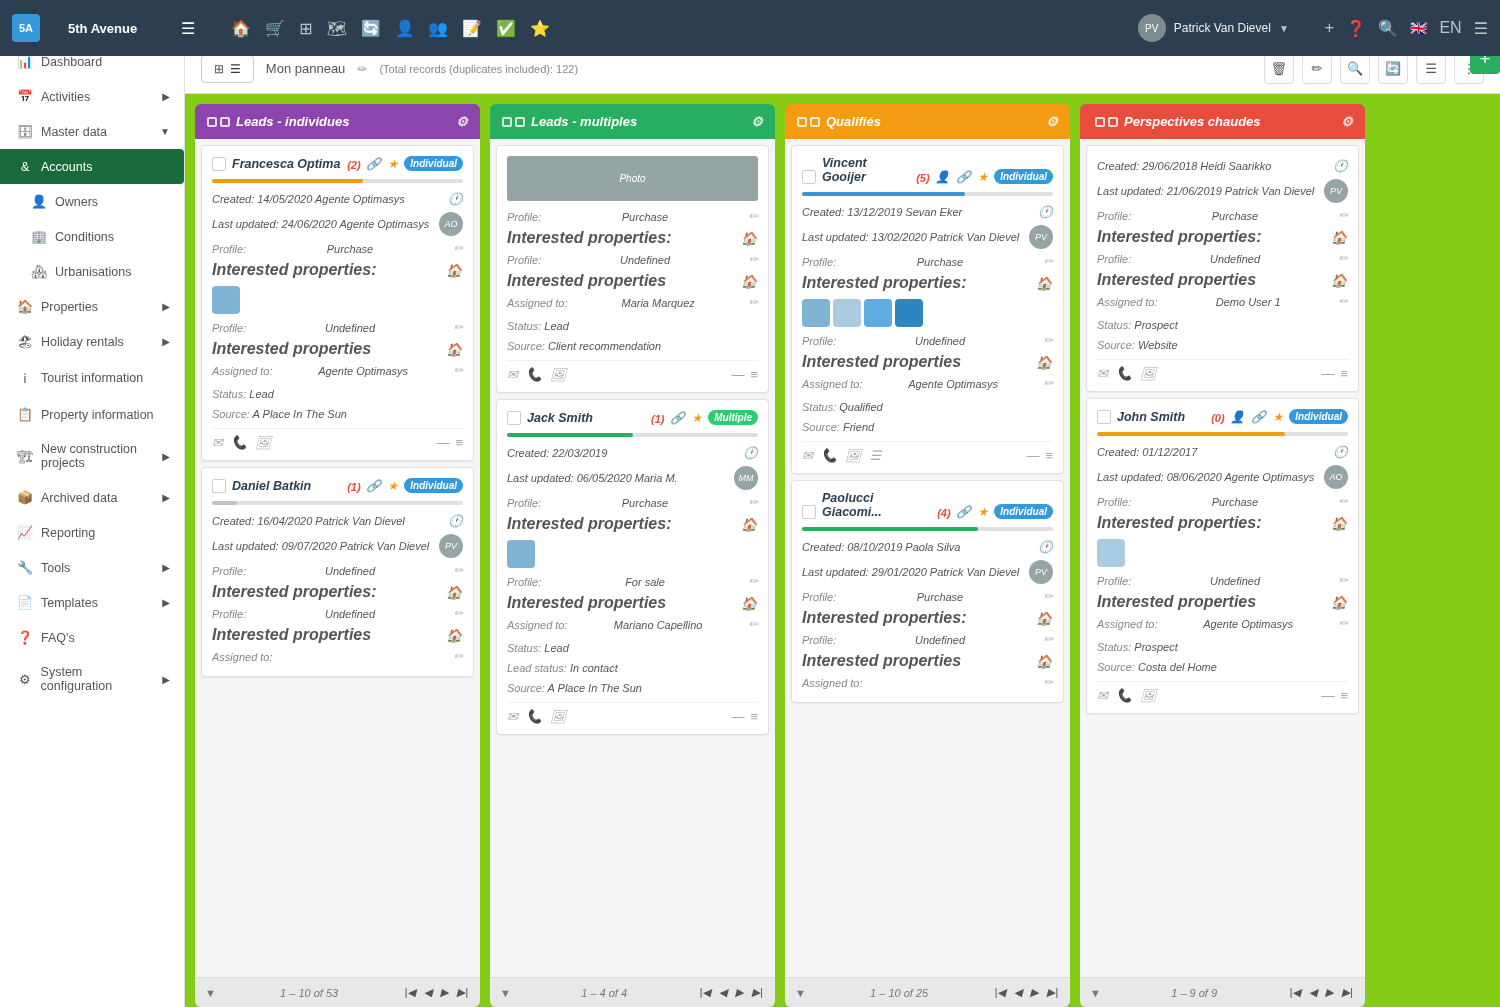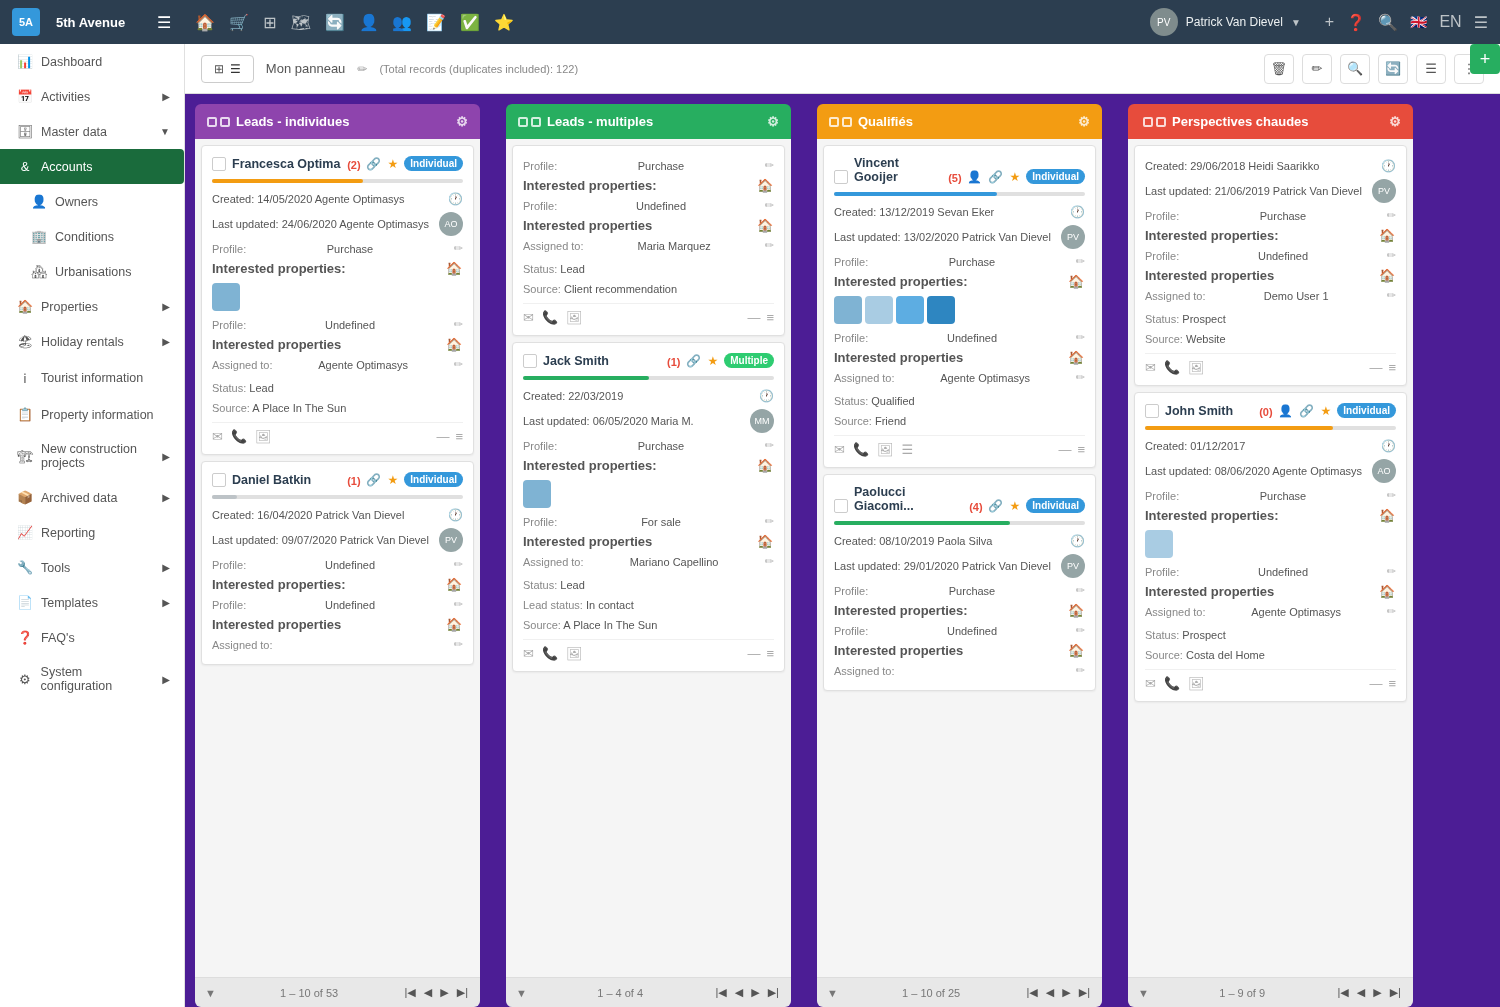--- a/index.html
+++ b/index.html
@@ -1,25 +1,25 @@
 <!DOCTYPE html>
 <html><head>
   <meta charset="utf-8">
   <style>
     * { box-sizing: border-box; margin: 0; padding: 0; }
     body { font-family: -apple-system, BlinkMacSystemFont, 'Segoe UI', sans-serif; font-size: 12px; background: #f0f2f5; color: #333; overflow: hidden; height: 1007px; }
 
     
     .top-nav {
-      height: 44px;
+      height: 56px;
       background: #2c3e50;
       display: flex;
       align-items: center;
       padding: 0 12px;
-      gap: 12px;
+      gap: 24px;
       color: #fff;
       position: fixed; top: 0; left: 0; right: 0; z-index: 100;
     }
     .top-nav .app-logo {
       background: #3498db;
       width: 28px; height: 28px;
       border-radius: 4px;
       display: flex; align-items: center; justify-content: center;
       font-weight: bold; font-size: 11px; color: #fff;
       margin-right: 4px;
@@ -82,22 +82,23 @@
     .add-col-btn {
       position: absolute; right: 0; top: 44px;
       width: 30px; height: 30px; background: #27ae60; color: #fff;
       border: none; border-radius: 4px; cursor: pointer; font-size: 18px;
       display: flex; align-items: center; justify-content: center;
     }
 
     
     .board-area {
       flex: 1; overflow-x: auto; overflow-y: hidden;
-      display: flex; gap: 16px; padding: 10px 10px 0;
-      background: #4c1d95;
+      display: flex; gap: 0; padding: 10px 10px 0;
+      background: #84cc16;
+      font-style: italic;
     }
 
     
     .board-col {
       width: 285px; min-width: 285px; margin-right: 10px;
       display: flex; flex-direction: column;
       border-radius: 6px; overflow: hidden;
     }
     .col-header {
       padding: 10px 12px;
@@ -160,21 +161,21 @@
 
     .card-actions { display: flex; gap: 8px; align-items: center; margin-top: 6px; padding-top: 6px; border-top: 1px solid #f0f0f0; }
     .card-action-icon { color: #aaa; cursor: pointer; font-size: 13px; }
     .card-actions-right { margin-left: auto; display: flex; gap: 6px; }
 
     .user-avatar-sm { width: 24px; height: 24px; border-radius: 50%; background: #95a5a6; display: flex; align-items: center; justify-content: center; color: #fff; font-size: 9px; overflow: hidden; }
 
     .card-status-row { font-size: 11px; color: #555; margin: 8px 0; }
     .card-status-row span { color: #888; }
 
-    .interested-label { font-size: 13px; font-weight: 600; color: #555; }
+    .interested-label { font-size: 16px; font-weight: 600; color: #555; }
   </style>
 </head>
 <body>
 
 <div class="top-nav">
   <div class="app-logo">
     <span>5A</span>
   </div>
   <span class="app-name">5th Avenue</span>
   <span class="menu-icon">☰</span>
@@ -450,20 +451,23 @@
         <div class="col-squares">
           <div class="col-square"></div>
           <div class="col-square"></div>
         </div>
         <span class="col-title">Leads - multiples</span>
         <span class="col-gear">⚙</span>
       </div>
       <div class="col-body">
 
         <div class="card">
+          <div style="margin-bottom:6px;">
+            <div style="width:100%; height:45px; background:#95a5a6; border-radius:3px; display:flex; align-items:center; justify-content:center; color:#fff; font-size:10px;">Photo</div>
+          </div>
           <div class="card-row">
             <span class="card-label">Profile:</span>
             <span class="card-value">Purchase</span>
             <span class="card-edit">✏</span>
           </div>
           <div class="card-row">
             <span class="interested-label">Interested properties:</span>
             <span class="card-home-icon">🏠</span>
           </div>
           <div class="card-row">

